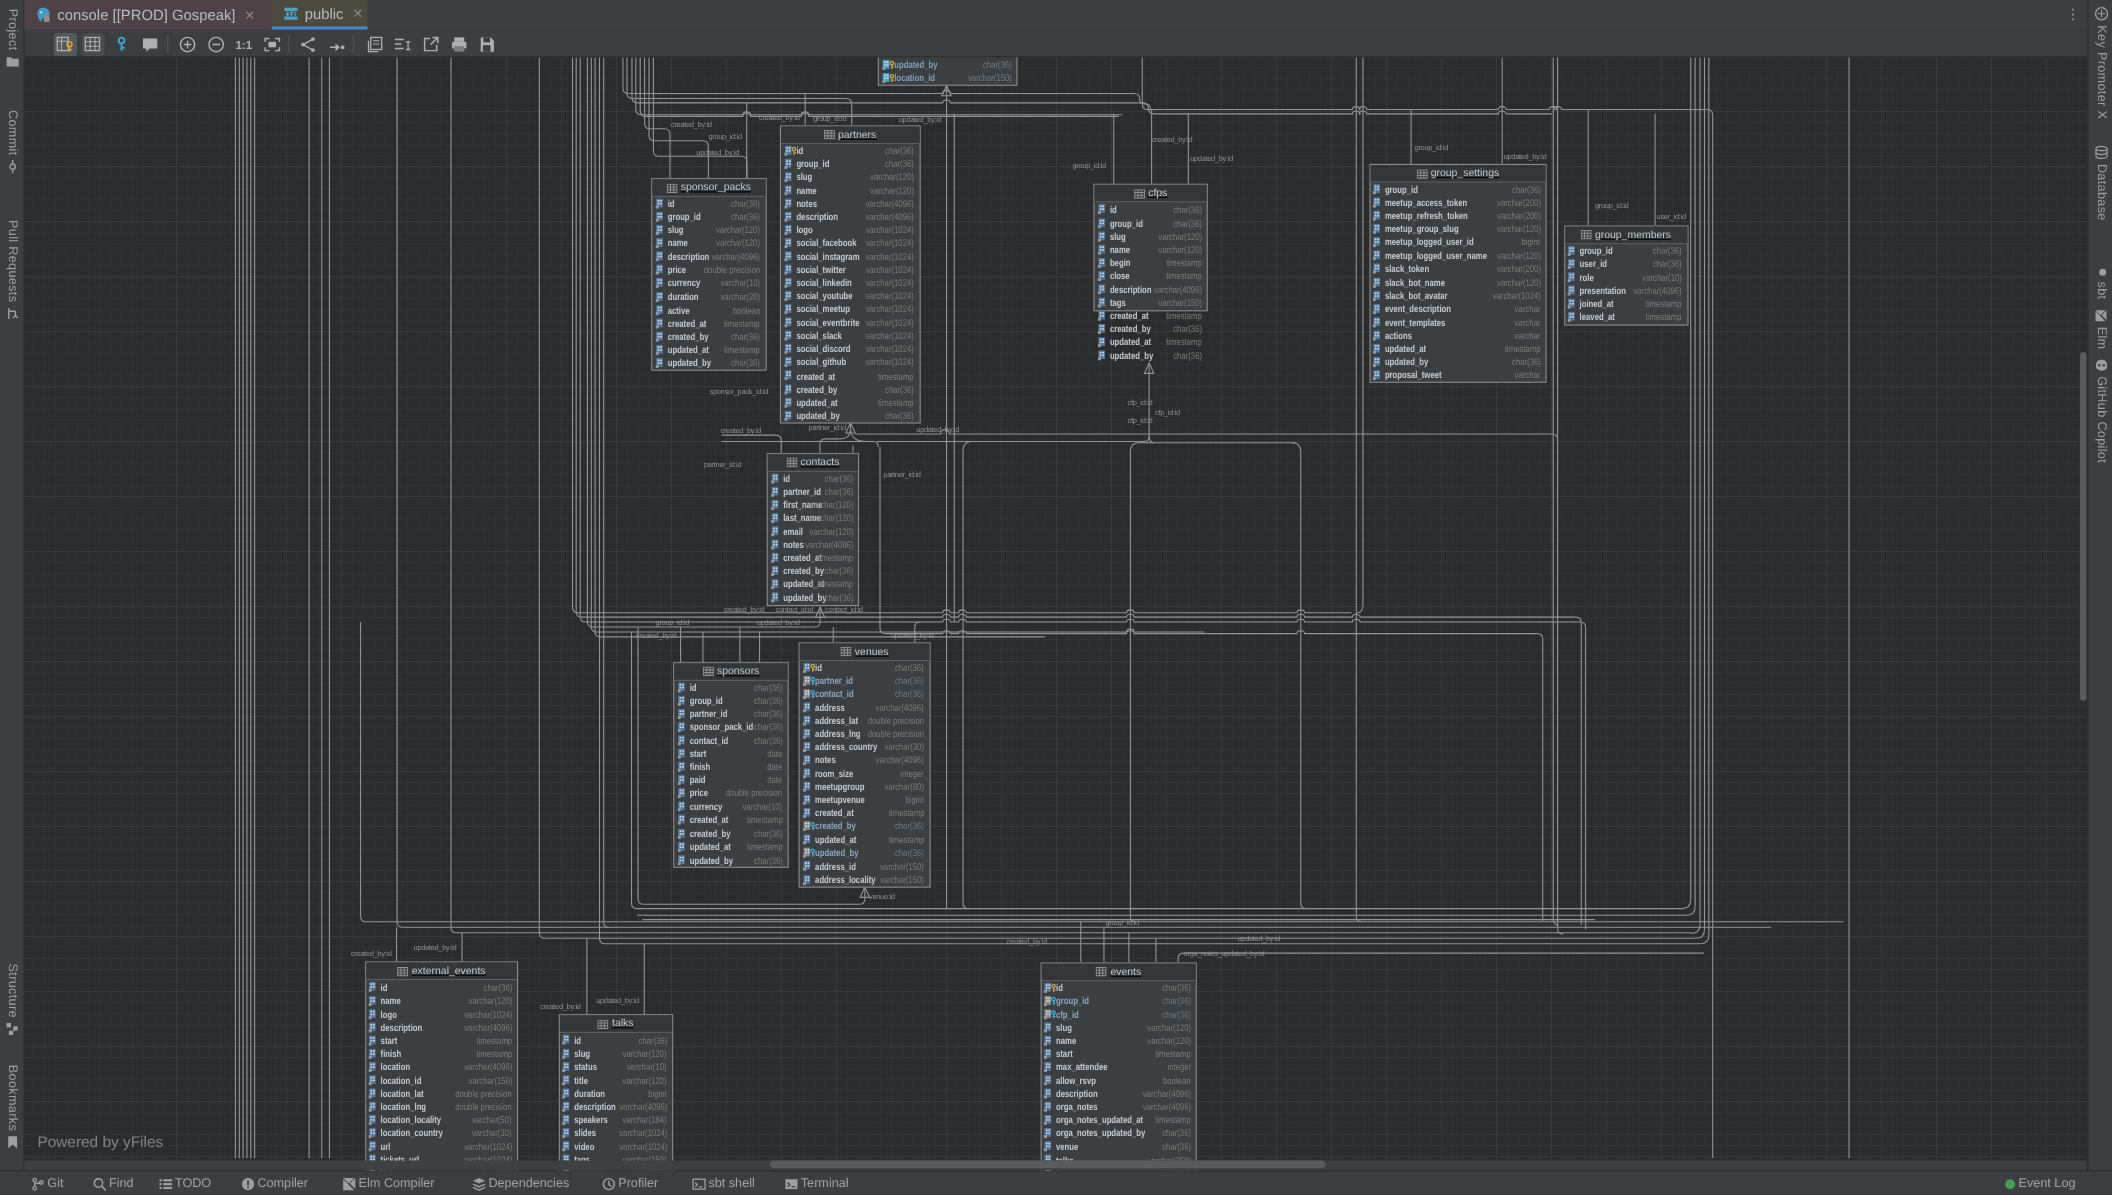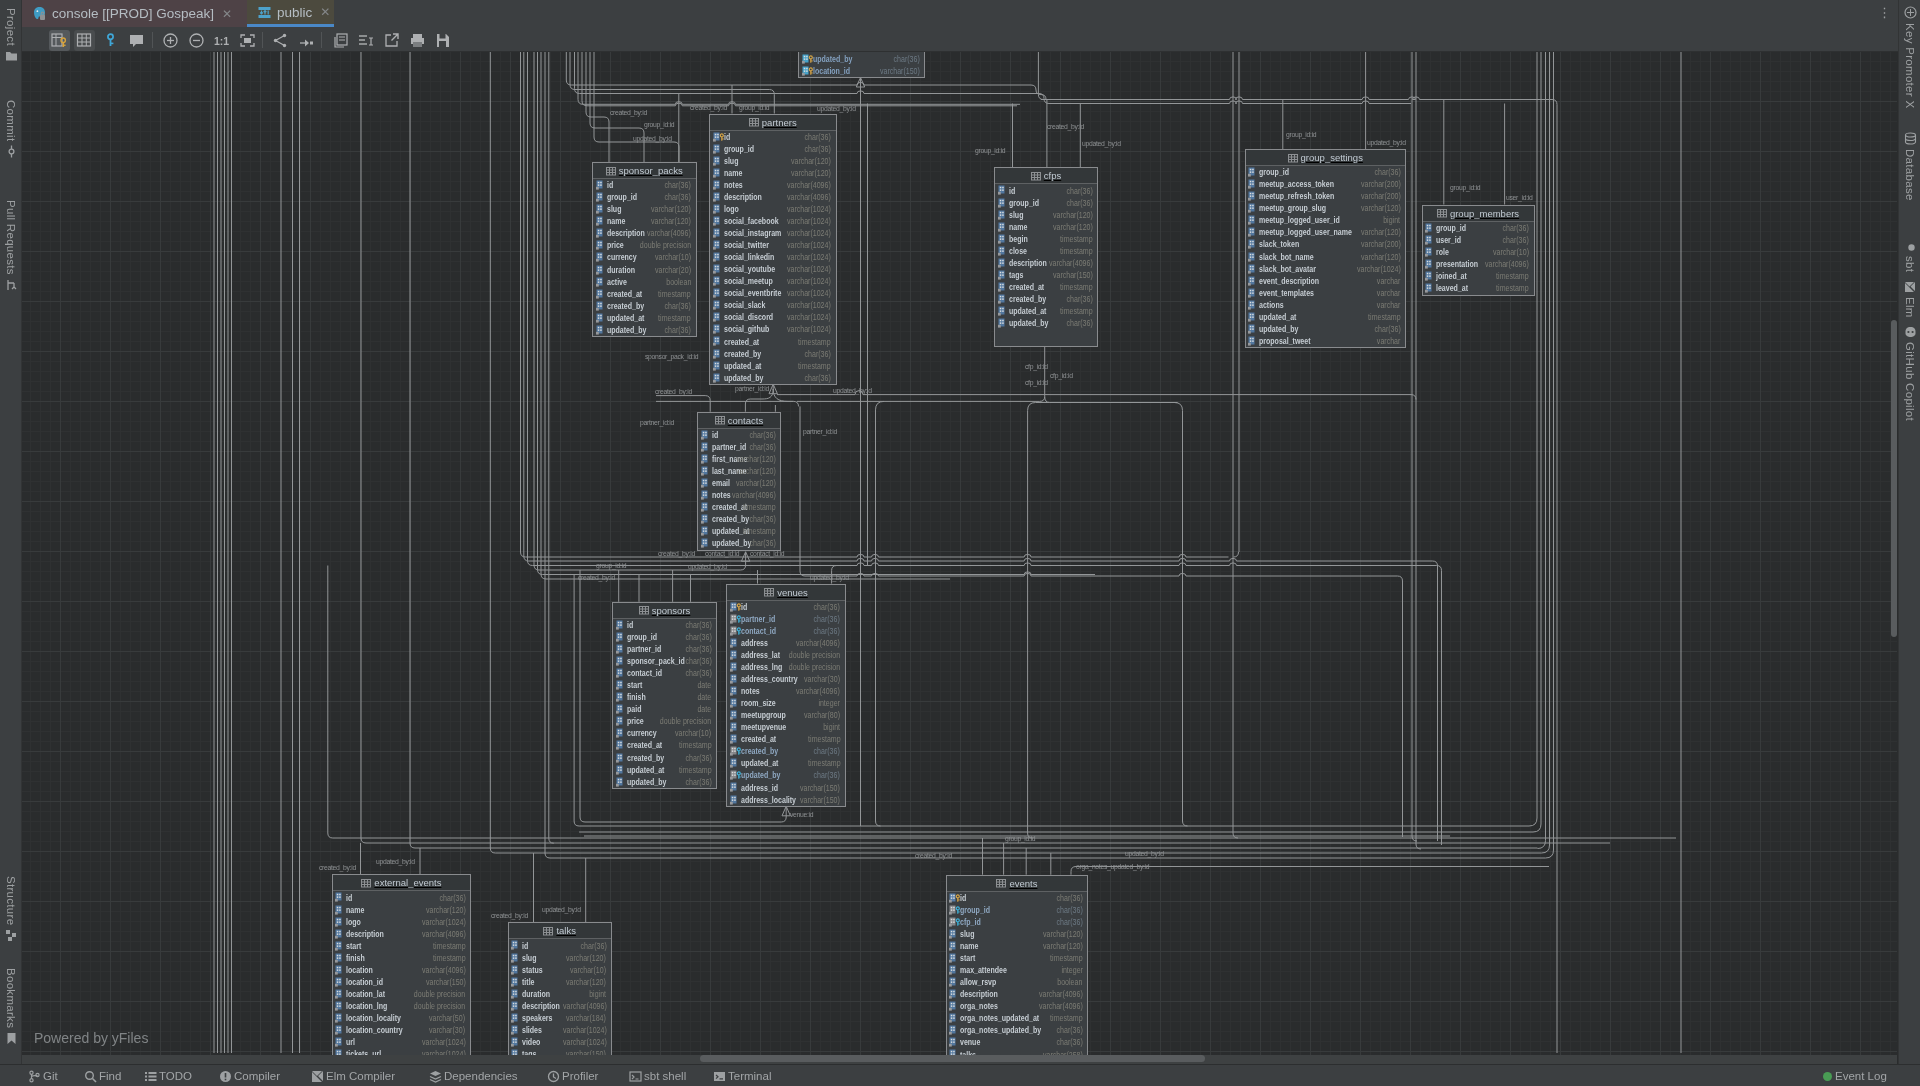--- a/index.html
+++ b/index.html
@@ -713,21 +713,21 @@
           <rect x="1.8" y="1.8" width="1.5" height="1.5" fill="#d9dcde"></rect>
           <rect x="4.2" y="1.8" width="1.5" height="1.5" fill="#d9dcde"></rect>
           <rect x="1.8" y="4.4" width="1.5" height="1.5" fill="#d9dcde"></rect>
           <rect x="4.2" y="4.4" width="1.5" height="1.5" fill="#d9dcde"></rect>
           <rect x="0" y="6.8" width="2.8" height="2.8" fill="#97999c"></rect>
         </svg>
         <span class="cn">updated_by</span>
         <span class="ct">char(36)</span>
       </div>
     </div>
-    <div class="node" style="left:994.0px;top:167.3px;width:104.0px;height:180px">
+    <div class="node" style="left:994.0px;top:167.3px;width:104.0px;height:116px">
       <div class="nh">
         <svg width="10" height="9" viewBox="0 0 10 9" style="flex:none;margin-right:3px;margin-top:1px">
           <rect x="0.5" y="0.5" width="9" height="7.5" fill="none" stroke="#8d9093" stroke-width="1"></rect>
           <line x1="0.5" y1="3" x2="9.5" y2="3" stroke="#8d9093"></line>
           <line x1="3.5" y1="0.5" x2="3.5" y2="8" stroke="#8d9093"></line>
           <line x1="6.5" y1="0.5" x2="6.5" y2="8" stroke="#8d9093"></line>
           <line x1="0.5" y1="5.5" x2="9.5" y2="5.5" stroke="#8d9093"></line>
         </svg>
         <span>cfps</span>
       </div>

